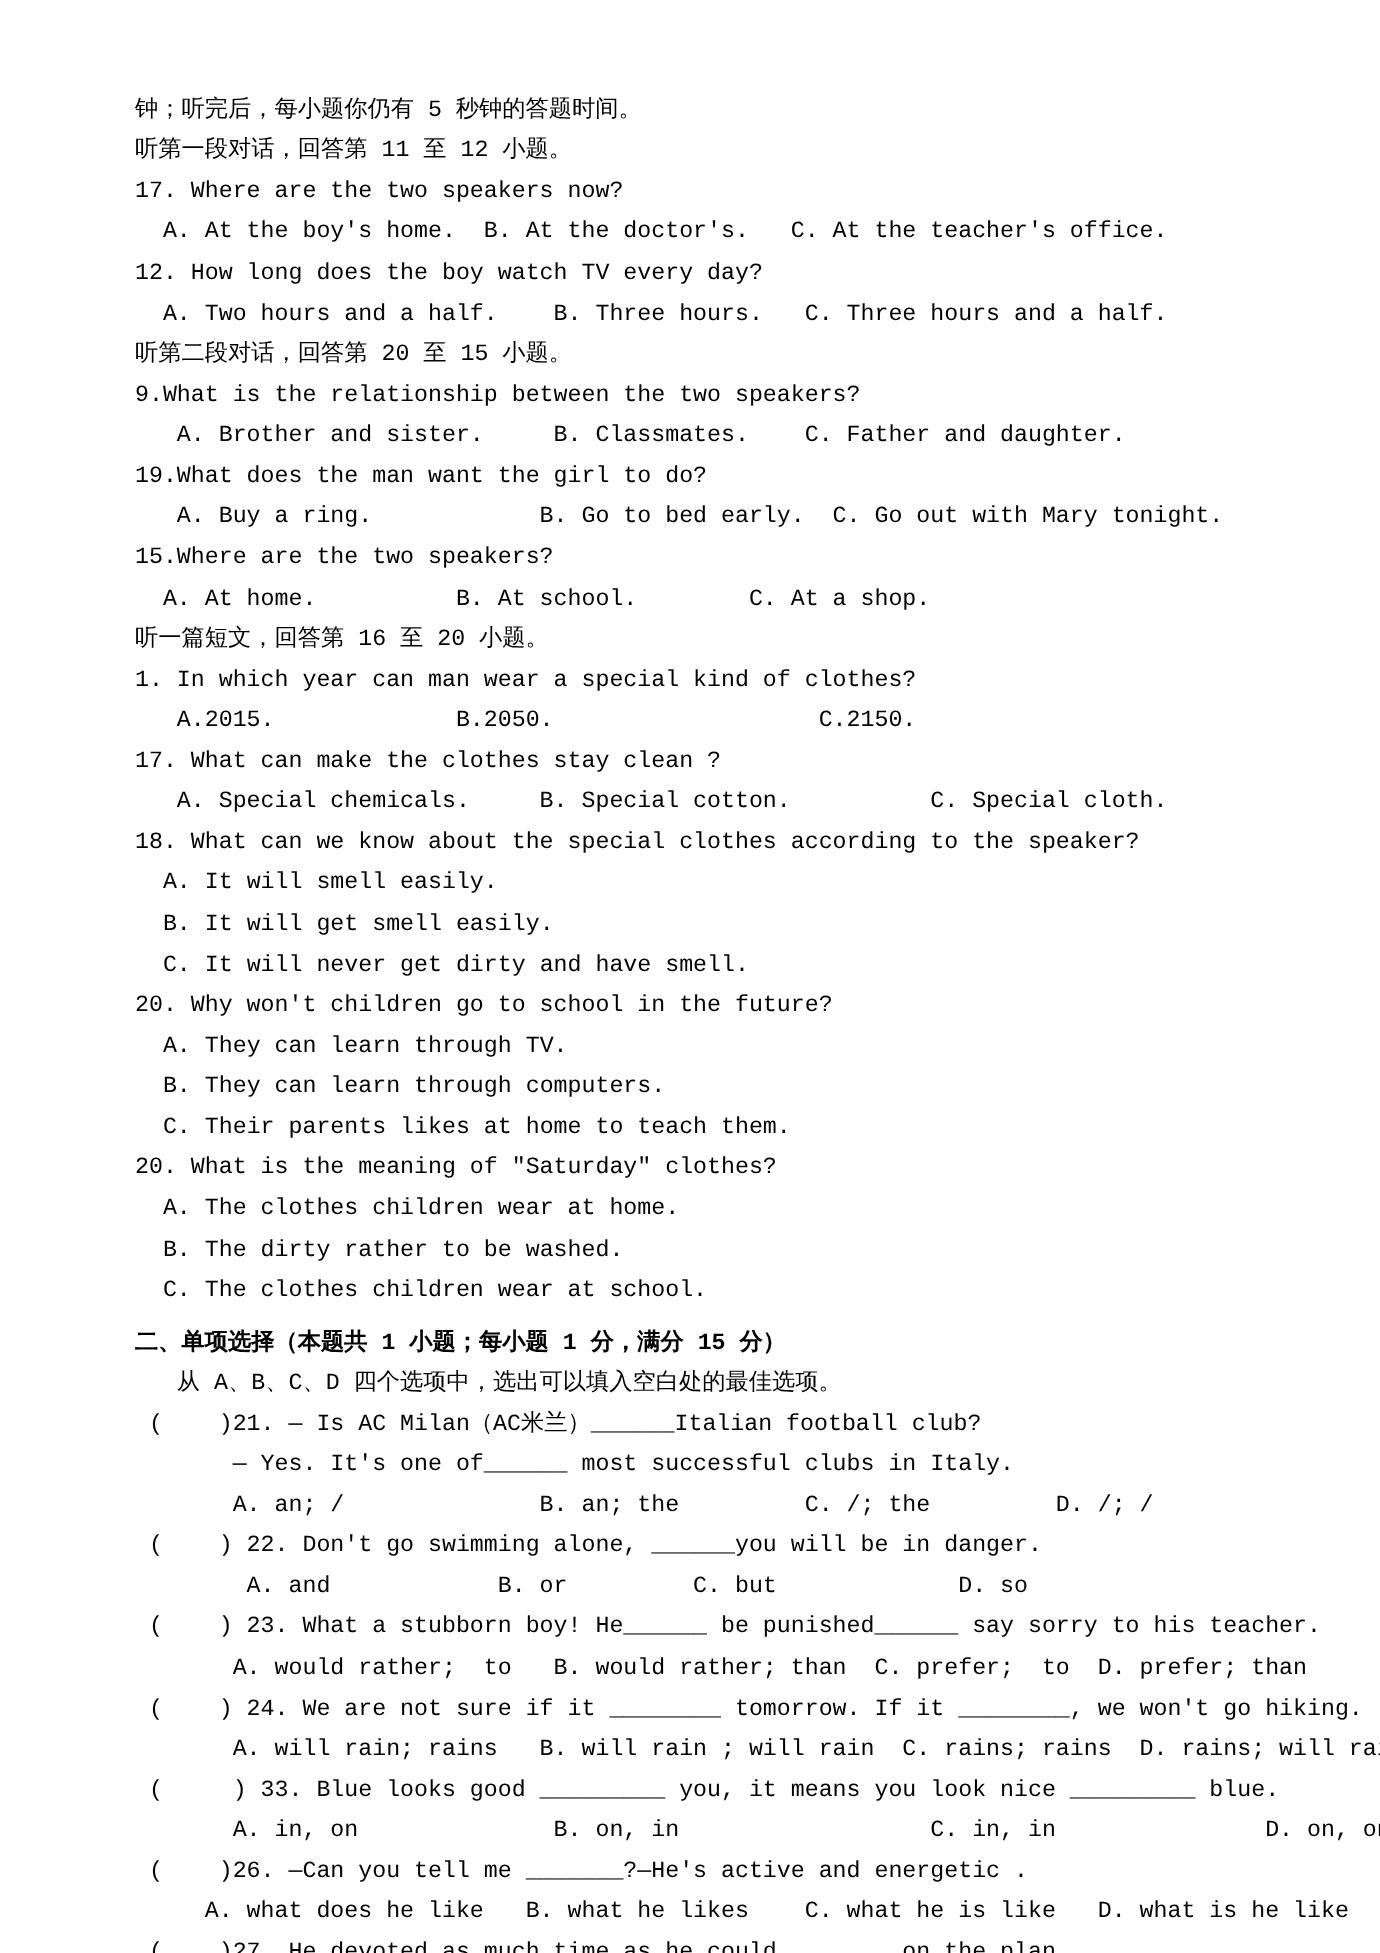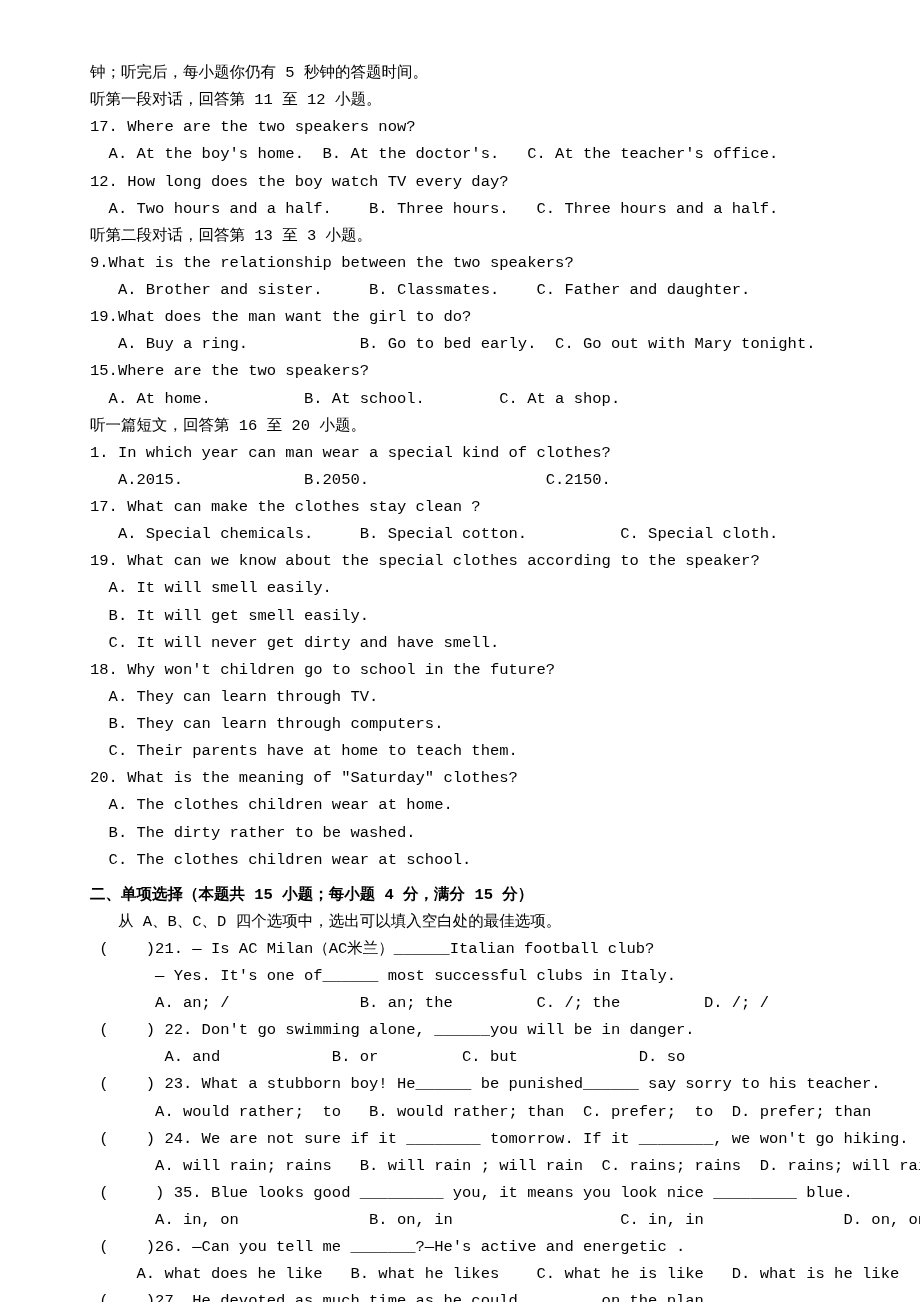--- a/index.html
+++ b/index.html
@@ -21,63 +21,63 @@
 <body>
 
 <div class="line">钟；听完后，每小题你仍有 5 秒钟的答题时间。</div>
 <div class="line">听第一段对话，回答第 11 至 12 小题。</div>
 
 <div class="line">17. Where are the two speakers now?</div>
 <div class="line options">  A. At the boy's home.  B. At the doctor's.   C. At the teacher's office.</div>
 <div class="line">12. How long does the boy watch TV every day?</div>
 <div class="line options">  A. Two hours and a half.    B. Three hours.   C. Three hours and a half.</div>
 
-<div class="line">听第二段对话，回答第 13 至 3 小题。</div>
+<div class="line">听第二段对话，回答第 20 至 15 小题。</div>
 
 <div class="line">9.What is the relationship between the two speakers?</div>
 <div class="line options">   A. Brother and sister.     B. Classmates.    C. Father and daughter.</div>
 <div class="line">19.What does the man want the girl to do?</div>
 <div class="line options">   A. Buy a ring.            B. Go to bed early.  C. Go out with Mary tonight.</div>
 <div class="line">15.Where are the two speakers?</div>
 <div class="line options">  A. At home.          B. At school.        C. At a shop.</div>
 
 <div class="line">听一篇短文，回答第 16 至 20 小题。</div>
 
 <div class="line">1. In which year can man wear a special kind of clothes?</div>
 <div class="line options">   A.2015.             B.2050.                   C.2150.</div>
 <div class="line">17. What can make the clothes stay clean ?</div>
 <div class="line options">   A. Special chemicals.     B. Special cotton.          C. Special cloth.</div>
-<div class="line">19. What can we know about the special clothes according to the speaker?</div>
+<div class="line">18. What can we know about the special clothes according to the speaker?</div>
 <div class="line">  A. It will smell easily.</div>
 <div class="line">  B. It will get smell easily.</div>
 <div class="line">  C. It will never get dirty and have smell.</div>
-<div class="line">18. Why won't children go to school in the future?</div>
+<div class="line">20. Why won't children go to school in the future?</div>
 <div class="line">  A. They can learn through TV.</div>
 <div class="line">  B. They can learn through computers.</div>
-<div class="line">  C. Their parents have at home to teach them.</div>
+<div class="line">  C. Their parents likes at home to teach them.</div>
 <div class="line">20. What is the meaning of "Saturday" clothes?</div>
 <div class="line">  A. The clothes children wear at home.</div>
 <div class="line">  B. The dirty rather to be washed.</div>
 <div class="line">  C. The clothes children wear at school.</div>
 
-<div class="line section-title">二、单项选择（本题共 15 小题；每小题 4 分，满分 15 分）</div>
+<div class="line section-title">二、单项选择（本题共 1 小题；每小题 1 分，满分 15 分）</div>
 <div class="line">   从 A、B、C、D 四个选项中，选出可以填入空白处的最佳选项。</div>
 
 <div class="line options"> (    )21. — Is AC Milan（AC米兰）______Italian football club?</div>
 <div class="line options">       — Yes. It's one of______ most successful clubs in Italy.</div>
 <div class="line options">       A. an; /              B. an; the         C. /; the         D. /; /</div>
 
 <div class="line options"> (    ) 22. Don't go swimming alone, ______you will be in danger.</div>
 <div class="line options">        A. and            B. or         C. but             D. so</div>
 
 <div class="line options"> (    ) 23. What a stubborn boy! He______ be punished______ say sorry to his teacher.</div>
 <div class="line options">       A. would rather;  to   B. would rather; than  C. prefer;  to  D. prefer; than</div>
 
 <div class="line options"> (    ) 24. We are not sure if it ________ tomorrow. If it ________, we won't go hiking.</div>
 <div class="line options">       A. will rain; rains   B. will rain ; will rain  C. rains; rains  D. rains; will rain</div>
 
-<div class="line options"> (     ) 35. Blue looks good _________ you, it means you look nice _________ blue.</div>
+<div class="line options"> (     ) 33. Blue looks good _________ you, it means you look nice _________ blue.</div>
 <div class="line options">       A. in, on              B. on, in                  C. in, in               D. on, on</div>
 
 <div class="line options"> (    )26. —Can you tell me _______?—He's active and energetic .</div>
 <div class="line options">     A. what does he like   B. what he likes    C. what he is like   D. what is he like</div>
 
 <div class="line options"> (    )27. He devoted as much time as he could _______ on the plan.</div>
 
 </body></html>

